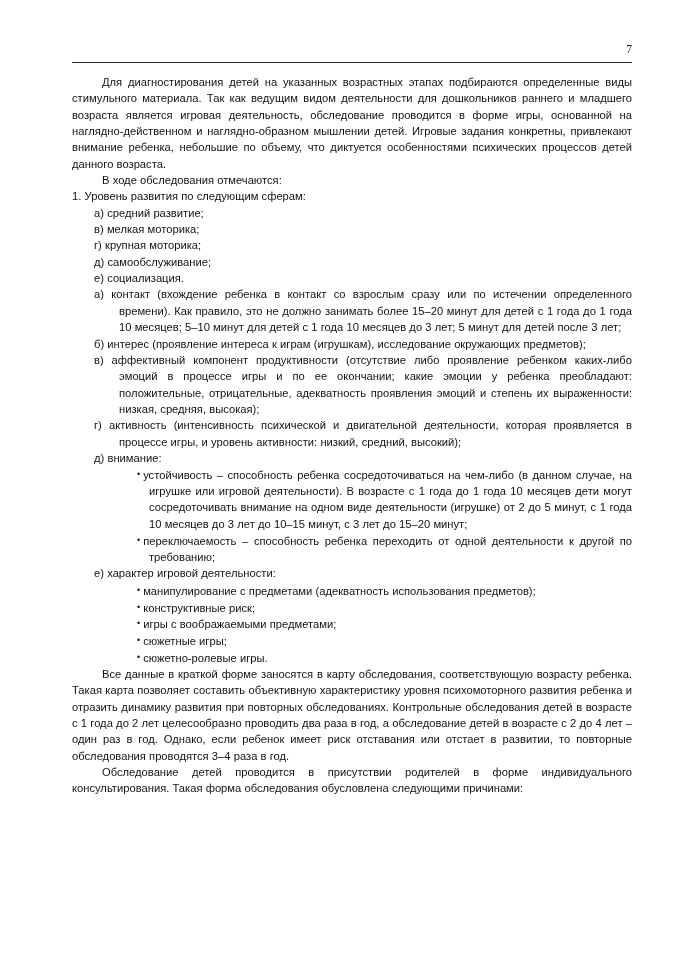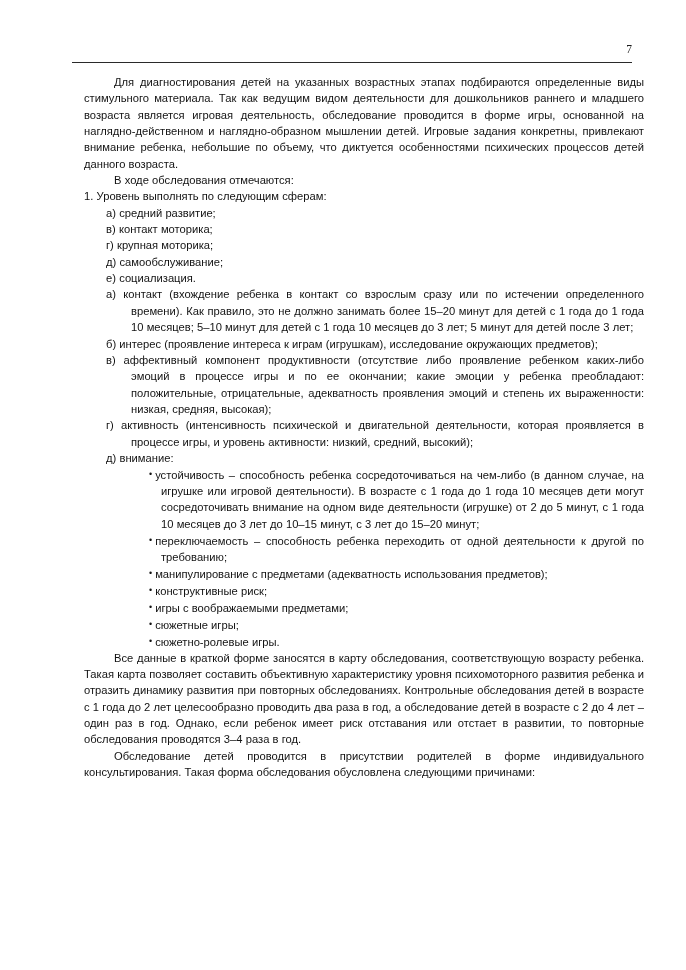--- a/index.html
+++ b/index.html
@@ -38,21 +38,21 @@
     position: absolute;
     left: 0;
     right: 0;
     top: 20px;
     height: 0;
     border-top: 1.3px solid #2a2a2a;
   }
 
   .content {
     position: absolute;
-    left: 84px;
+    left: 72px;
     top: 74px;
     width: 560px;
   }
 
   
   .para,
   .lvl1,
   .lvl2,
   .lvl3 {
     font-size: 11.2px;
@@ -106,42 +106,43 @@
     <div class="page-number">7</div>
     <div class="header-rule"></div>
   </div>
 
   <div class="content">
 
     <p class="para">Для диагностирования детей на указанных возрастных этапах подбираются определенные виды стимульного материала. Так как ведущим видом деятельности для дошкольников раннего и младшего возраста является игровая деятельность, обследование проводится в форме игры, основанной на наглядно-действенном и наглядно-образном мышлении детей. Игровые задания конкретны, привлекают внимание ребенка, небольшие по объему, что диктуется особенностями психических процессов детей данного возраста.</p>
 
     <p class="para j-last">В ходе обследования отмечаются:</p>
 
-    <p class="lvl1 j-last"><span class="marker">1.</span> <span>Уровень выполнять по следующим сферам:</span></p>
+    <p class="lvl1 j-last"><span class="marker">1.</span> <span>Уровень развития по следующим сферам:</span></p>
 
     <p class="lvl2 j-last"><span class="marker">а)</span> <span>средний развитие;</span></p>
-    <p class="lvl2 j-last"><span class="marker">в)</span> <span>контакт моторика;</span></p>
+    <p class="lvl2 j-last"><span class="marker">в)</span> <span>мелкая моторика;</span></p>
     <p class="lvl2 j-last"><span class="marker">г)</span>&nbsp;<span>крупная моторика;</span></p>
     <p class="lvl2 j-last"><span class="marker">д)</span> <span>самообслуживание;</span></p>
     <p class="lvl2 j-last"><span class="marker">е)</span> <span>социализация.</span></p>
 
 
     <p class="lvl2"><span class="marker">а)</span> <span>контакт (вхождение  ребенка в контакт со взрослым сразу или по истечении определенного времени). Как правило, это не должно занимать более 15–20 минут для детей с 1 года до 1 года 10 месяцев; 5–10 минут для детей с 1 года 10 месяцев до 3 лет; 5 минут для детей после 3 лет;</span></p>
 
     <p class="lvl2"><span class="marker">б)</span> <span>интерес (проявление интереса к играм (игрушкам), исследование окружающих предметов);</span></p>
 
     <p class="lvl2"><span class="marker">в)</span> <span>аффективный компонент продуктивности (отсутствие либо проявление ребенком каких-либо эмоций в процессе игры и по ее окончании; какие эмоции у ребенка преобладают: положительные, отрицательные, адекватность проявления эмоций и степень их выраженности: низкая, средняя, высокая);</span></p>
 
     <p class="lvl2"><span class="marker">г)</span>&nbsp;<span>активность (интенсивность психической и двигательной деятельности, которая проявляется в процессе игры, и уровень активности: низкий, средний, высокий);</span></p>
 
     <p class="lvl2 j-last"><span class="marker">д)</span> <span>внимание:</span></p>
 
     <p class="lvl3"><span class="bullet">•</span><span>устойчивость – способность ребенка сосредоточиваться на чем-либо (в данном случае, на игрушке или игровой деятельности). В возрасте с 1 года до 1 года 10 месяцев дети могут сосредоточивать внимание на одном виде деятельности (игрушке) от 2 до 5 минут, с 1 года 10 месяцев до 3 лет до 10–15 минут, с 3 лет до 15–20 минут;</span></p>
     <p class="lvl3"><span class="bullet">•</span><span>переключаемость – способность ребенка переходить от одной деятельности к другой по требованию;</span></p>
 
+    <p class="lvl2 j-last"><span class="marker">е)</span> <span>характер игровой деятельности:</span></p>
 
     <p class="lvl3 j-last"><span class="bullet">•</span><span>манипулирование с предметами (адекватность использования предметов);</span></p>
     <p class="lvl3 j-last"><span class="bullet">•</span><span>конструктивные риск;</span></p>
     <p class="lvl3 j-last"><span class="bullet">•</span><span>игры с воображаемыми предметами;</span></p>
     <p class="lvl3 j-last"><span class="bullet">•</span><span>сюжетные игры;</span></p>
     <p class="lvl3 j-last"><span class="bullet">•</span><span>сюжетно-ролевые игры.</span></p>
 
     <p class="para">Все данные в краткой форме заносятся в карту обследования, соответствующую возрасту ребенка. Такая карта позволяет составить объективную характеристику уровня психомоторного развития ребенка и отразить динамику развития при повторных обследованиях. Контрольные обследования детей в возрасте с 1 года до 2 лет целесообразно проводить два раза в год, а обследование детей в возрасте с 2 до 4 лет – один раз в год. Однако, если ребенок имеет риск отставания или отстает в развитии, то повторные обследования проводятся 3–4 раза в год.</p>
 
     <p class="para">Обследование детей проводится в присутствии родителей в форме индивидуального консультирования. Такая форма обследования обусловлена следующими причинами:</p>

